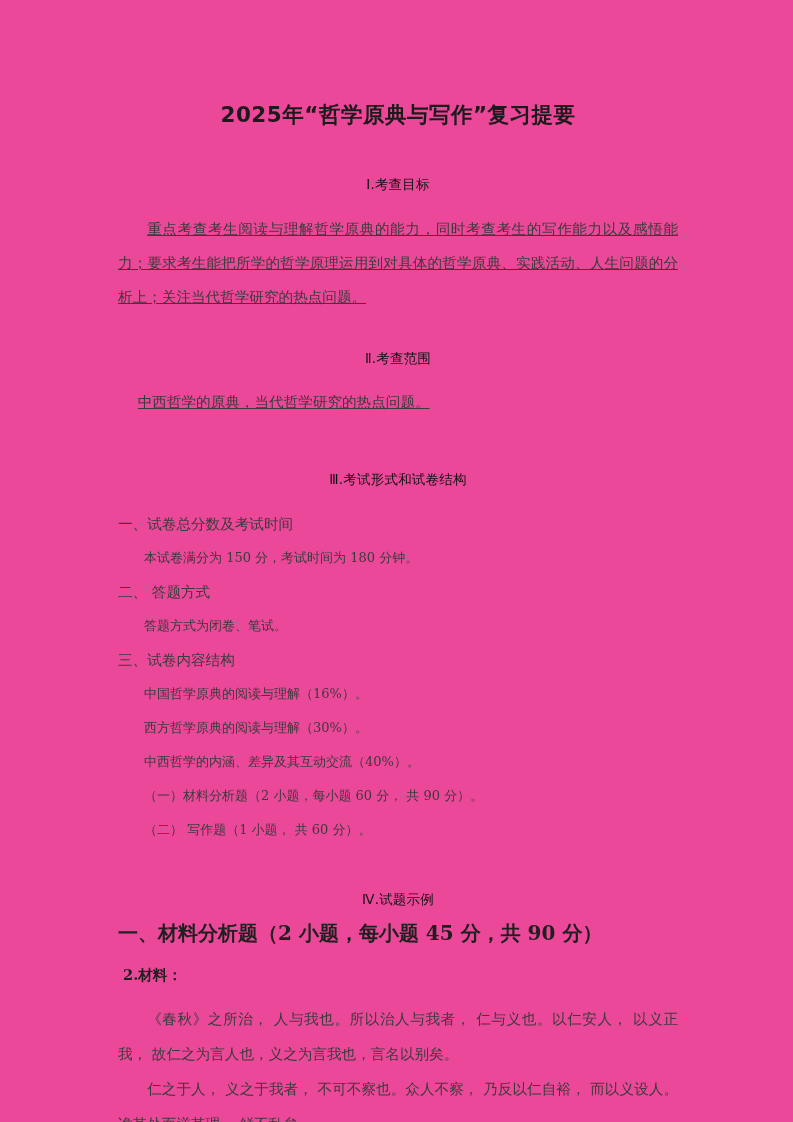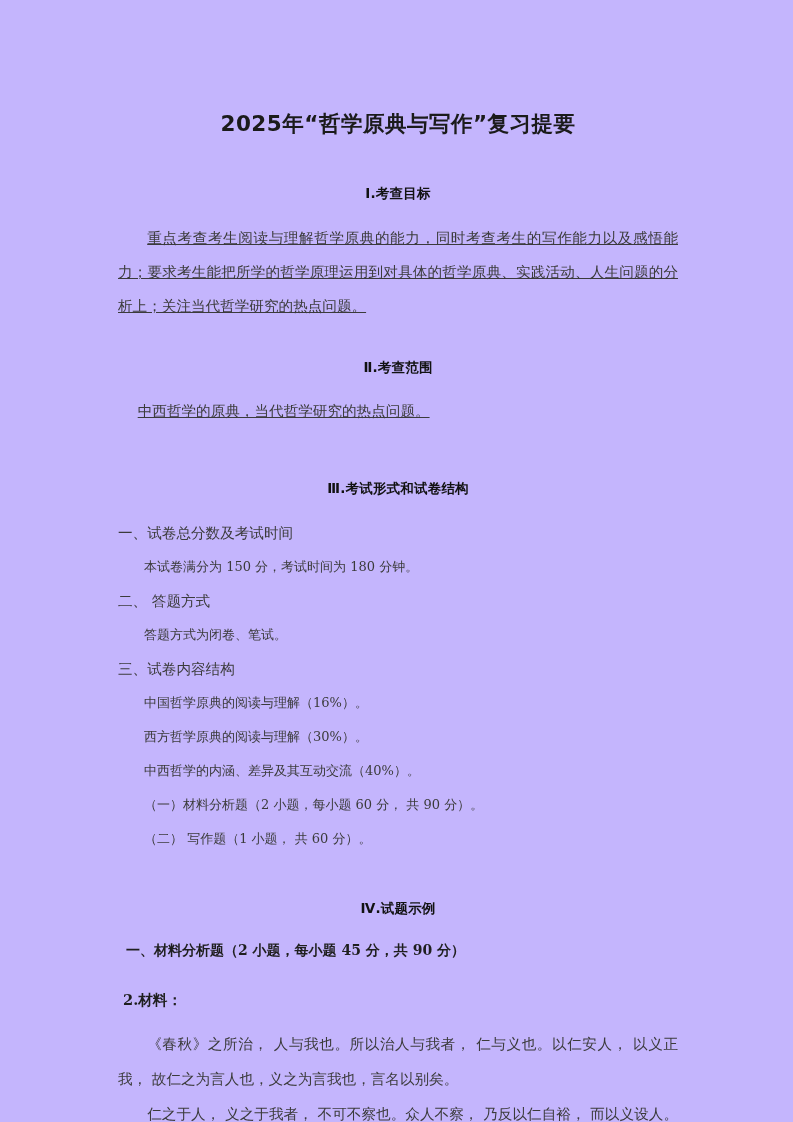--- a/index.html
+++ b/index.html
@@ -13,22 +13,22 @@
     font-family: "DejaVu Serif", "Liberation Serif", serif;
     color: #3b3b3b;
     -webkit-font-smoothing: antialiased;
   }
 
   .page {
     position: relative;
     width: 793px;
     height: 1122px;
     box-sizing: border-box;
-    padding: 13px 115px 0 118px;
-    background: #c4b5fd;
+    padding: 4px 115px 0 118px;
+    background: #ec4899;
     overflow: hidden;
   }
 
   
   .doc-title {
     margin: 0;
     padding-top: 96px;
     text-align: center;
     font-family: "DejaVu Sans", "Liberation Sans", sans-serif;
     font-weight: bold;
@@ -36,21 +36,21 @@
     letter-spacing: 0.5px;
     color: #1b1b1b;
     line-height: 1.35;
   }
 
   
   .sec-head {
     margin: 0;
     text-align: center;
     font-family: "DejaVu Sans", "Liberation Sans", sans-serif;
-    font-weight: bold;
+    font-weight: normal;
     font-size: 13.5px;
     color: #121212;
     letter-spacing: 0.2px;
     line-height: 1.5;
   }
 
   .gap-title-to-s1 { height: 45px; }
   .gap-s1-head     { height: 18px; }
   .gap-after-p1    { height: 34px; }
   .gap-s2-head     { height: 16px; }
@@ -84,22 +84,22 @@
   p.subitem {
     margin: 0;
     font-size: 13px;
     line-height: 34px;
     text-indent: 0;
     padding-left: 26px;
     color: #3b3b3b;
   }
 
   p.bold-item {
-    margin: 8px;
-    font-size: 14px;
+    margin: 0;
+    font-size: 20px;
     line-height: 32px;
     font-weight: bold;
     color: #1f1f1f;
     text-indent: 0;
   }
   p.bold-sub {
     margin: 0;
     font-size: 14.6px;
     line-height: 32px;
     font-weight: bold;

